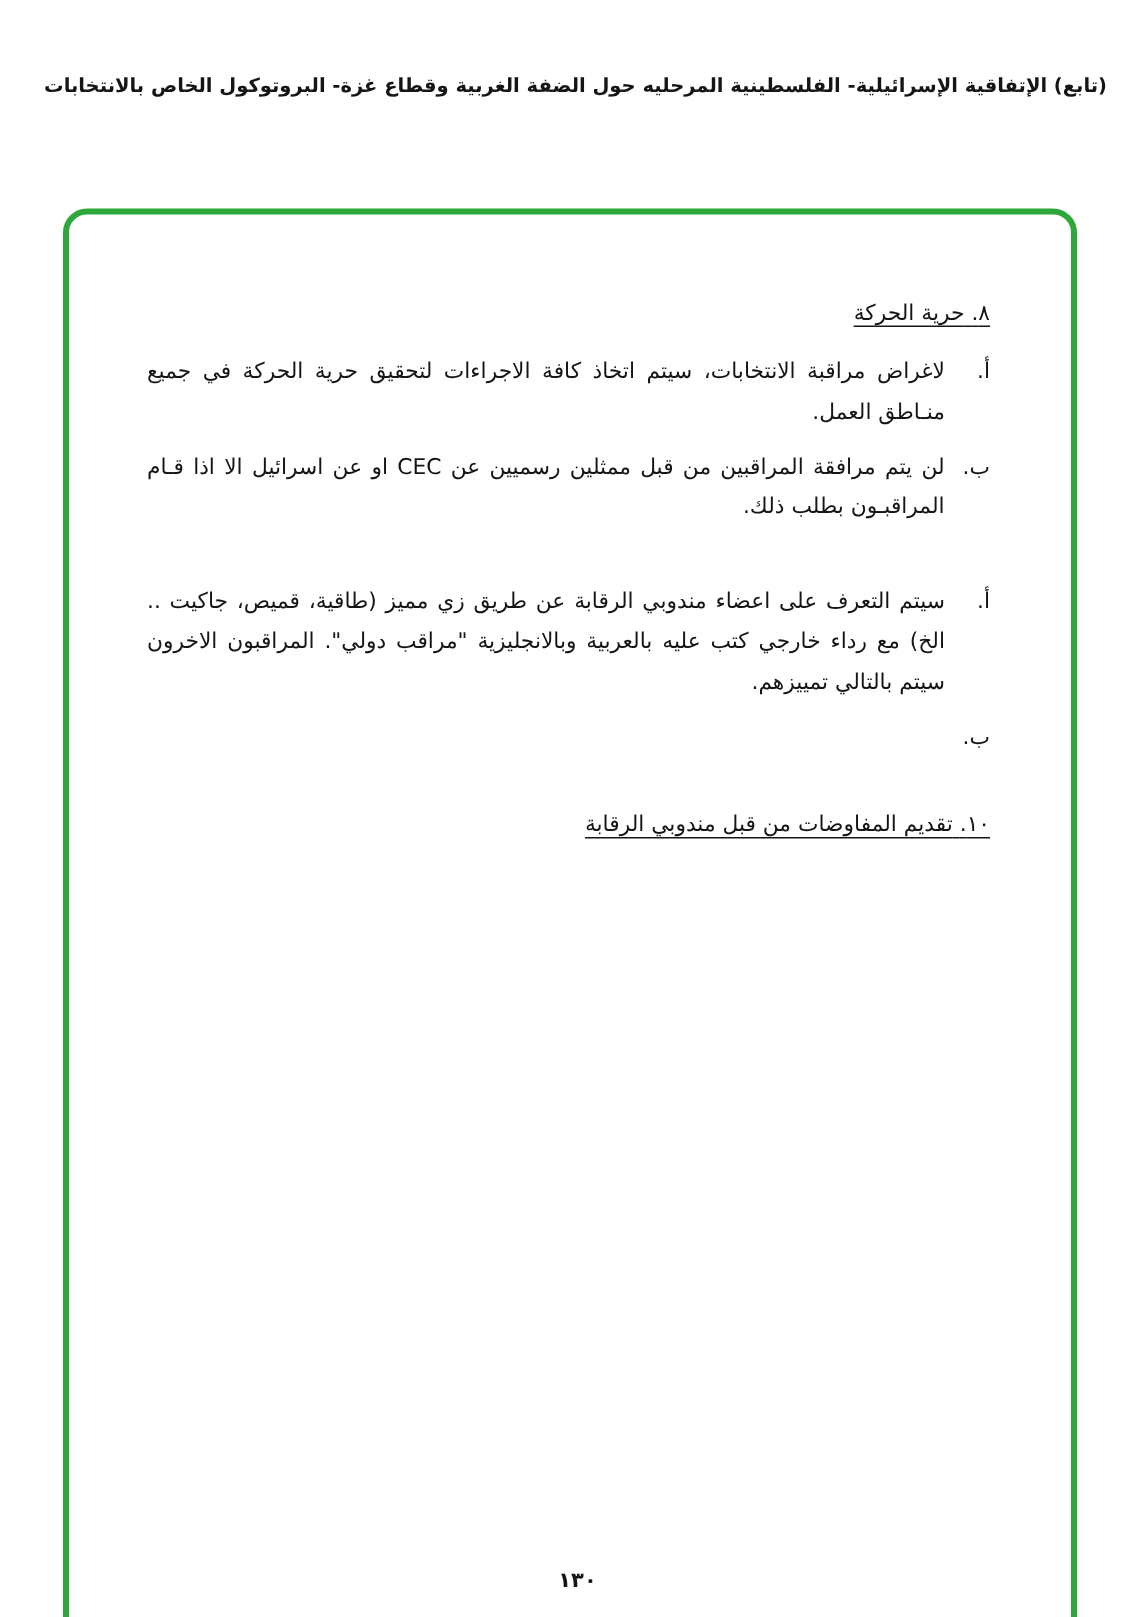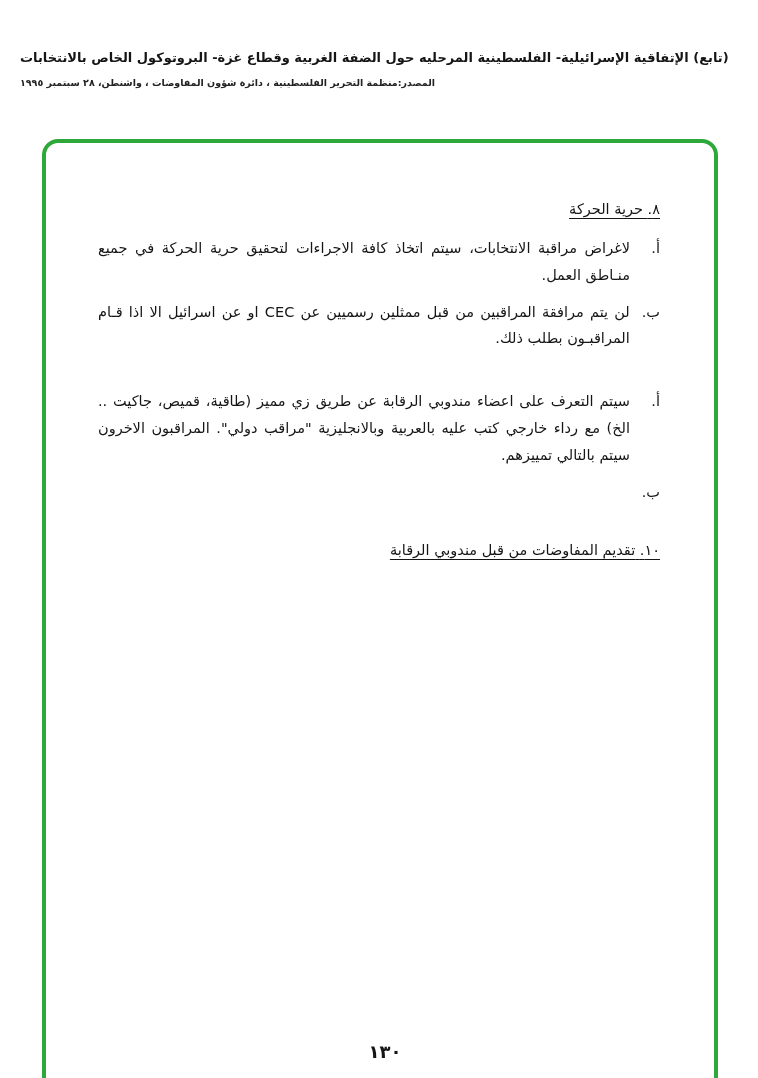--- a/index.html
+++ b/index.html
@@ -7,21 +7,21 @@
   body {
     font-family:"DejaVu Sans", sans-serif;
     color:#151515;
     direction:rtl;
     position:relative;
     overflow:hidden;
   }
   .doc-header {
     position:absolute;
     top:48px; right:20px; left:20px;
-    text-align:left;
+    text-align:right;
   }
   .doc-title {
     font-size:13px;
     font-weight:bold;
     letter-spacing:0;
     line-height:1.5;
   }
   .doc-source {
     font-size:9.5px;
     font-weight:bold;
@@ -61,31 +61,30 @@
   .itext { text-align:justify; }
   .para {
     font-size:14.5px;
     line-height:1.85;
     text-align:justify;
   }
   .page-num {
     position:absolute;
     bottom:16px; left:0; right:0;
     text-align:center;
-    font-size:18px;
+    font-size:14px;
     font-weight:bold;
     margin-left:12px;
   }
 </style>
 </head>
 <body>
 
 <header class="doc-header">
   <div class="doc-title">(تابع) الإتفاقية الإسرائيلية- الفلسطينية المرحليه حول الضفة الغربية وقطاع غزة- البروتوكول الخاص بالانتخابات</div>
-  <div class="doc-source">المصدر:منظمة التحرير الفلسطينية ، دائرة شؤون المفاوضات ، واشنطن، ٢٨ سبتمبر ١٩٩٥</div>
 </header>
 
 <main class="frame">
 
   <section class="sec">
     <h2 class="sec-h"><span class="underlined"><span>٨.</span> <span>حرية الحركة</span></span></h2>
     <div class="item">
       <span class="marker">أ.</span>
       <p class="itext">لاغراض مراقبة الانتخابات، سيتم اتخاذ كافة الاجراءات لتحقيق حرية الحركة في جميع منـاطق العمل.</p>
     </div>

